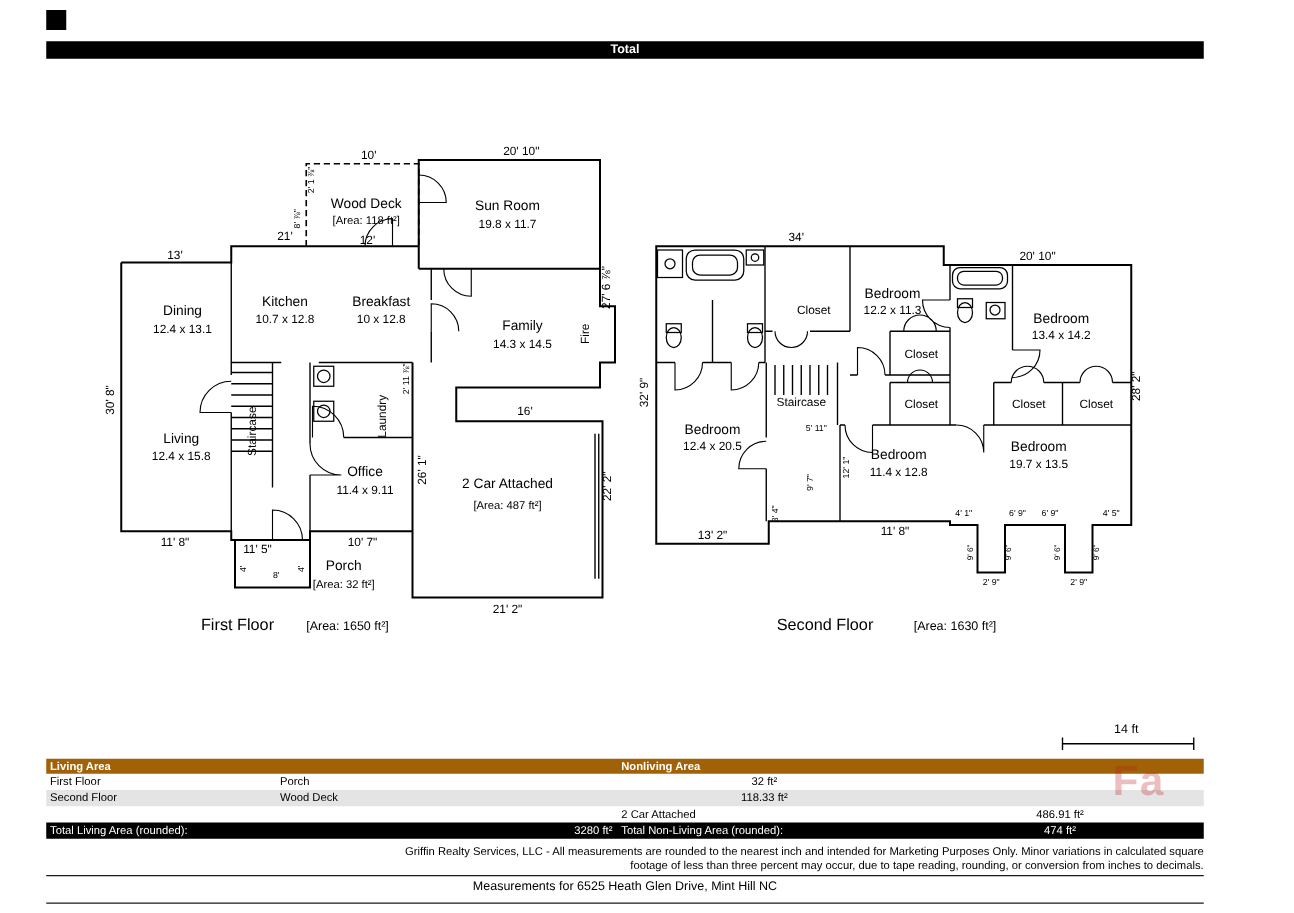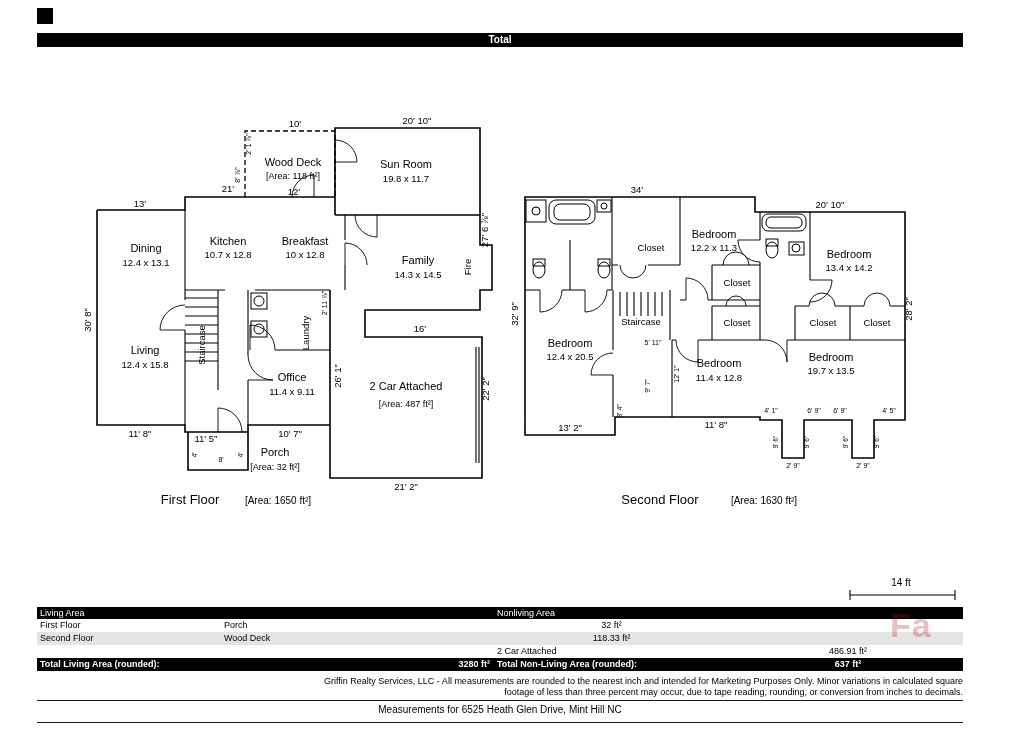--- a/index.html
+++ b/index.html
@@ -18,22 +18,22 @@
   .t-xs{font-size:6.5px;text-anchor:middle}
   .t-title{font-size:13px;text-anchor:middle}
   .t-area{font-size:10px;text-anchor:middle}
   .w2{stroke:#000;stroke-width:1.6;fill:none}
   .w1{stroke:#000;stroke-width:1.1;fill:none}
   .arc{stroke:#000;stroke-width:.9;fill:none}
   .dash{stroke-dasharray:5 3;stroke-width:1.3}
   .fixture{stroke:#000;stroke-width:1;fill:none}
   #areatable{left:37px;top:607px;width:926px;font-size:9px}
   .tg{display:grid;grid-template-columns:180px 273px 247px 226px;align-items:center}
-  .bar{background:#000000;color:#fff;font-weight:normal;height:12px;line-height:12px}
-  .barf{background:#000;color:#fff;font-weight:bold;height:13px;line-height:13px}
+  .bar{background:#a16207;color:#fff;font-weight:bold;height:12px;line-height:12px}
+  .barf{background:#000;color:#fff;font-weight:normal;height:13px;line-height:13px}
   .trow{height:13px;line-height:13px}
   .gray{background:#e4e4e4}
   .c1{padding-left:3px}
   .c2{text-align:right}
   .c3{padding-left:7px}
   .c4{text-align:center;padding-right:4px}
   .span12{grid-column:1/3;padding-left:3px}
   .span34{grid-column:3/5;padding-left:7px}
   #disclaimer{left:37px;top:676px;width:926px;text-align:right;font-size:9px;line-height:11px}
   .hr{left:37px;width:926px;height:1px;background:#1a1a1a}
@@ -220,21 +220,21 @@
   <div class="tg trow">
     <div class="c1"></div>
     <div class="c2"></div>
     <div class="c3">2 Car Attached</div>
     <div class="c4">486.91 ft²</div>
   </div>
   <div class="tg barf">
     <div class="c1">Total Living Area (rounded):</div>
     <div class="c2">3280 ft²</div>
     <div class="c3">Total Non-Living Area (rounded):</div>
-    <div class="c4">637 ft²</div>
+    <div class="c4">474 ft²</div>
   </div>
 </div>
 
 <div class="abs" id="watermark">Fa</div>
 
 <div class="abs" id="disclaimer">
   <div>Griffin Realty Services, LLC - All measurements are rounded to the nearest inch and intended for Marketing Purposes Only.  Minor variations in calculated square</div>
   <div>footage of less than three percent may occur, due to tape reading, rounding, or conversion from inches to decimals.</div>
 </div>
 

